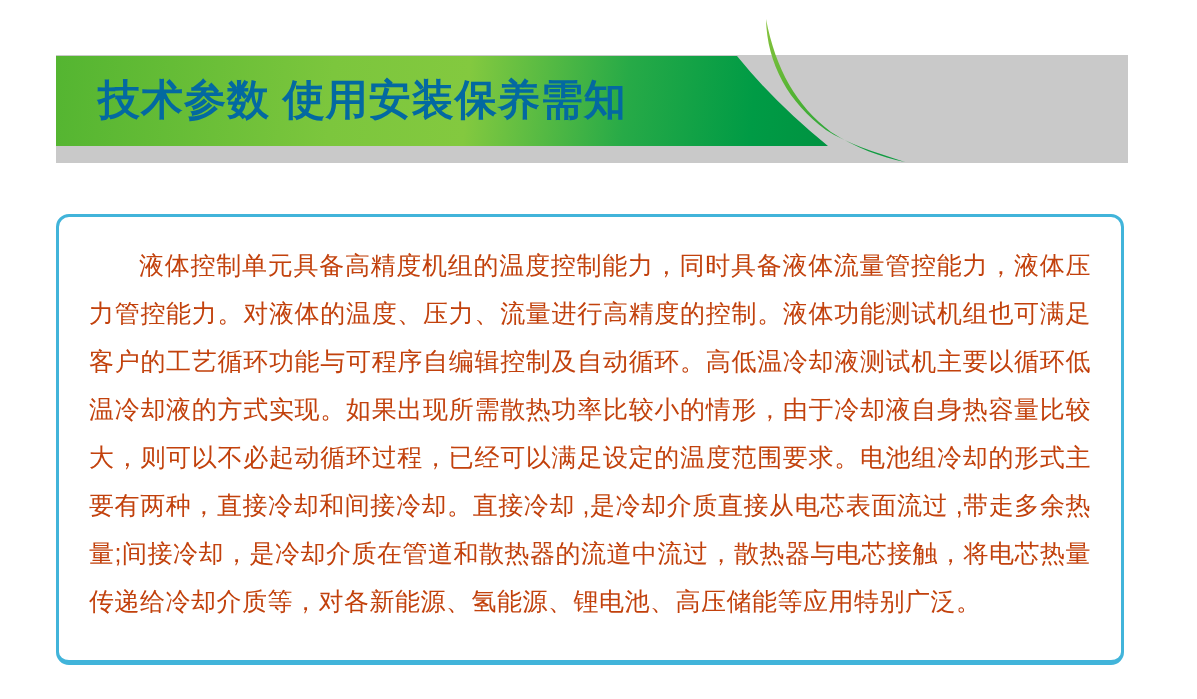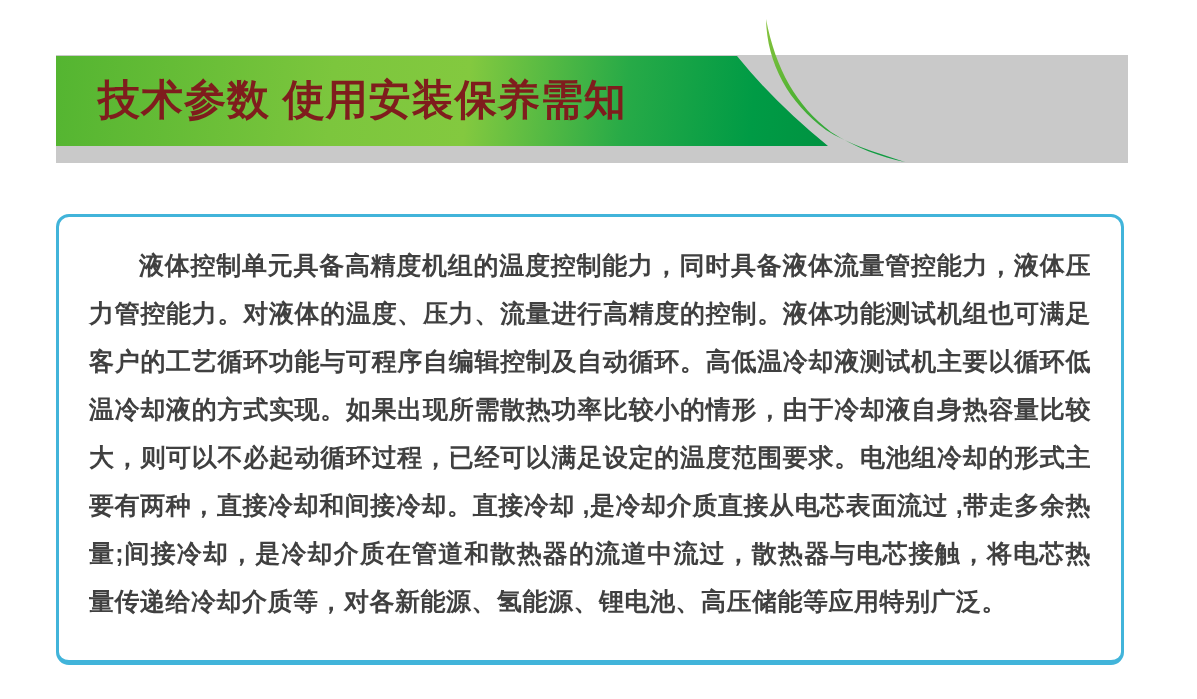--- a/index.html
+++ b/index.html
@@ -37,25 +37,24 @@
     box-sizing:border-box;
     background:#ffffff;
     border:3px solid #41b4da;
     border-bottom-width:5px;
     border-radius:13px;
     padding:24px 30px 0 30px;
   }
   .paragraph{
     font-size:25px;
     line-height:48px;
-    color:#404040;
+    color:#c2410c;
     text-align:justify;
     text-indent:2em;
     letter-spacing:0.5px;
-    font-weight:bold;
   }
 </style>
 </head>
 <body>
 
 <div class="page">
 
   <div class="header">
 
     <div class="gray-band" style="background: rgb(201, 201, 201);"></div>
@@ -74,20 +73,20 @@
           <stop offset="0" stop-color="#8ac43e"></stop>
           <stop offset="0.5" stop-color="#4fb233"></stop>
           <stop offset="1" stop-color="#119c42"></stop>
         </linearGradient>
       </defs>
       <path d="M0,56 L681,56 Q719,103 772,146 L0,146 Z" fill="url(#bannerGrad)"></path>
       <path d="M710,19 C720,70 740,105 775,132 C800,148 825,157 849,162
                C818,152 790,143 770,130 C733,103 711,64 710,19 Z" fill="url(#swooshGrad)"></path>
     </svg>
 
-    <div class="title" style="color: #7f1d1d;">技术参数 使用安装保养需知</div>
+    <div class="title" style="color: #0369a1;">技术参数 使用安装保养需知</div>
   </div>
 
   <div class="content-box" style="border-color: rgb(65, 180, 218); color: rgb(29, 29, 29);">
     <div class="paragraph">液体控制单元具备高精度机组的温度控制能力，同时具备液体流量管控能力，液体压力管控能力。对液体的温度、压力、流量进行高精度的控制。液体功能测试机组也可满足客户的工艺循环功能与可程序自编辑控制及自动循环。高低温冷却液测试机主要以循环低温冷却液的方式实现。如果出现所需散热功率比较小的情形，由于冷却液自身热容量比较大，则可以不必起动循环过程，已经可以满足设定的温度范围要求。电池组冷却的形式主要有两种，直接冷却和间接冷却。直接冷却 ,是冷却介质直接从电芯表面流过 ,带走多余热量;间接冷却，是冷却介质在管道和散热器的流道中流过，散热器与电芯接触，将电芯热量传递给冷却介质等，对各新能源、氢能源、锂电池、高压储能等应用特别广泛。</div>
   </div>
 
 </div>
 
 </body></html>

